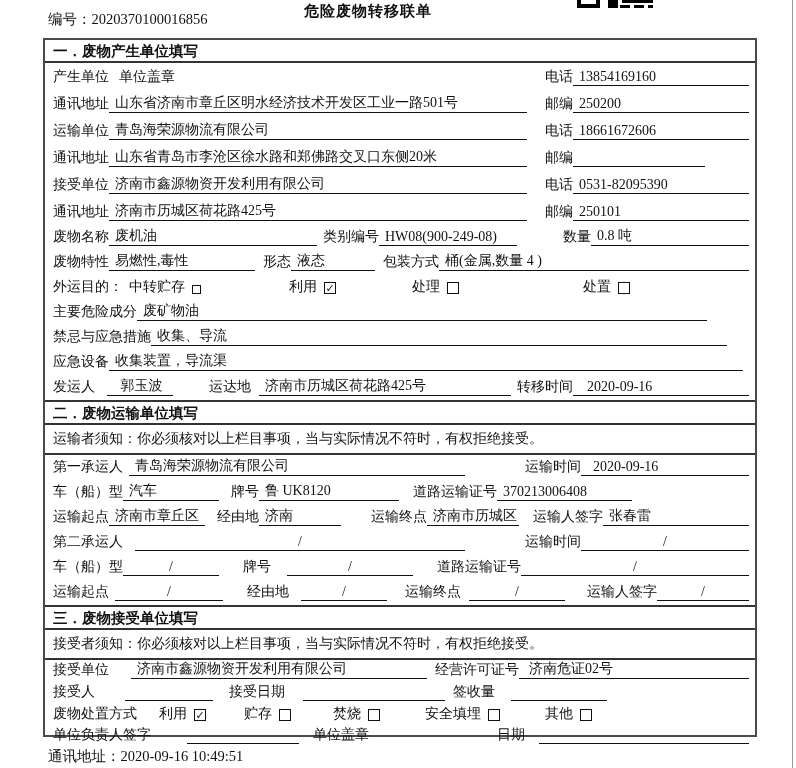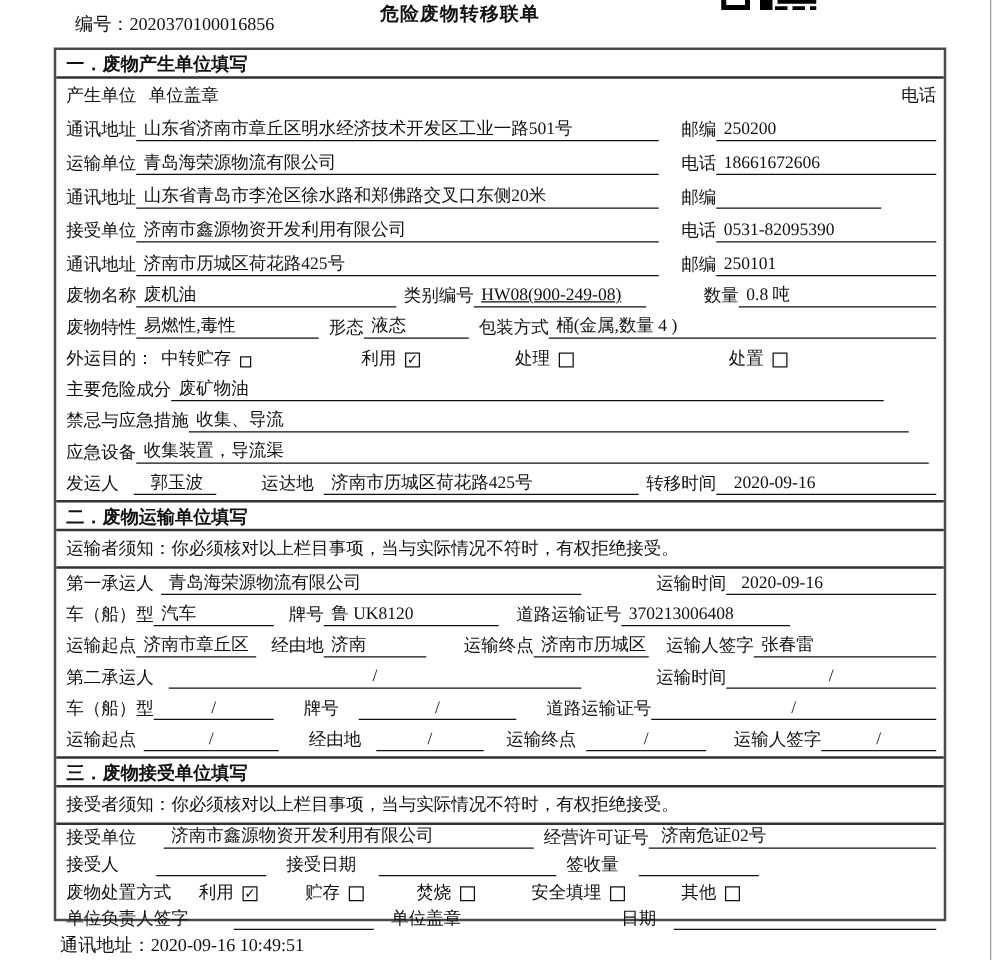--- a/index.html
+++ b/index.html
@@ -1,19 +1,19 @@
 <!DOCTYPE html>
 <html><head>
 <meta charset="utf-8">
 <style>
   * { margin:0; padding:0; box-sizing:border-box; }
   html,body { background:#fff; }
   body { width:796px; height:768px; position:relative; font-family:"Liberation Serif", serif; color:#111; overflow:hidden; }
 
-  .serial { position:absolute; left:48px; top:10px; font-size:14.5px;margin-left:12px; }
+  .serial { position:absolute; left:48px; top:10px; font-size:14.5px; }
   .title { position:absolute; left:0; right:60px; top:2px; text-align:center; font-size:15px; font-weight:bold; font-family:"Liberation Sans", sans-serif; letter-spacing:1px; }
 
   
   .qr { position:absolute; left:577px; top:0; width:78px; height:9px; }
   .qr div { position:absolute; background:#000; }
   .qr .hollow { left:0; top:-8px; width:23px; height:16px; background:#fff; border:4px solid #000; }
   .qr .b1 { left:31px; top:0; width:10px; height:8px; }
   .qr .b2 { left:45px; top:0; width:31px; height:3px; }
   .qr .b3 { left:43px; top:5px; width:10px; height:3px; }
   .qr .b4 { left:57px; top:5px; width:10px; height:3px; }
@@ -58,20 +58,21 @@
 <div class="edge-line"></div>
 
 <div class="form">
 
   <div class="sec">一．废物产生单位填写</div>
 
   <div class="r" style="height:27px;">
     <span class="l">产生单位</span>
     <span class="l" style="margin-left:10px;">单位盖章</span>
     <span class="l ra">电话</span>
+    <span class="f" style="width:176px;">13854169160</span>
   </div>
 
   <div class="r" style="height:27px;">
     <span class="l">通讯地址</span>
     <span class="f" style="width:418px;">山东省济南市章丘区明水经济技术开发区工业一路501号</span>
     <span class="l ra">邮编</span>
     <span class="f" style="width:176px;">250200</span>
   </div>
 
   <div class="r" style="height:27px;">
@@ -99,21 +100,21 @@
     <span class="l">通讯地址</span>
     <span class="f" style="width:418px;">济南市历城区荷花路425号</span>
     <span class="l ra">邮编</span>
     <span class="f" style="width:176px;margin-top:35px;">250101</span>
   </div>
 
   <div class="r">
     <span class="l">废物名称</span>
     <span class="f" style="width:208px;">废机油</span>
     <span class="l" style="margin-left:6px;">类别编号</span>
-    <span class="f" style="width:138px;text-decoration:underline;">HW08(900-249-08)</span>
+    <span class="f" style="width:138px;">HW08(900-249-08)</span>
     <span class="l ra">数量</span>
     <span class="f" style="width:158px;">0.8 吨</span>
   </div>
 
   <div class="r">
     <span class="l">废物特性</span>
     <span class="f" style="width:146px;">易燃性,毒性</span>
     <span class="l" style="margin-left:8px;">形态</span>
     <span class="f" style="width:84px;">液态</span>
     <span class="l" style="margin-left:8px;">包装方式</span>

